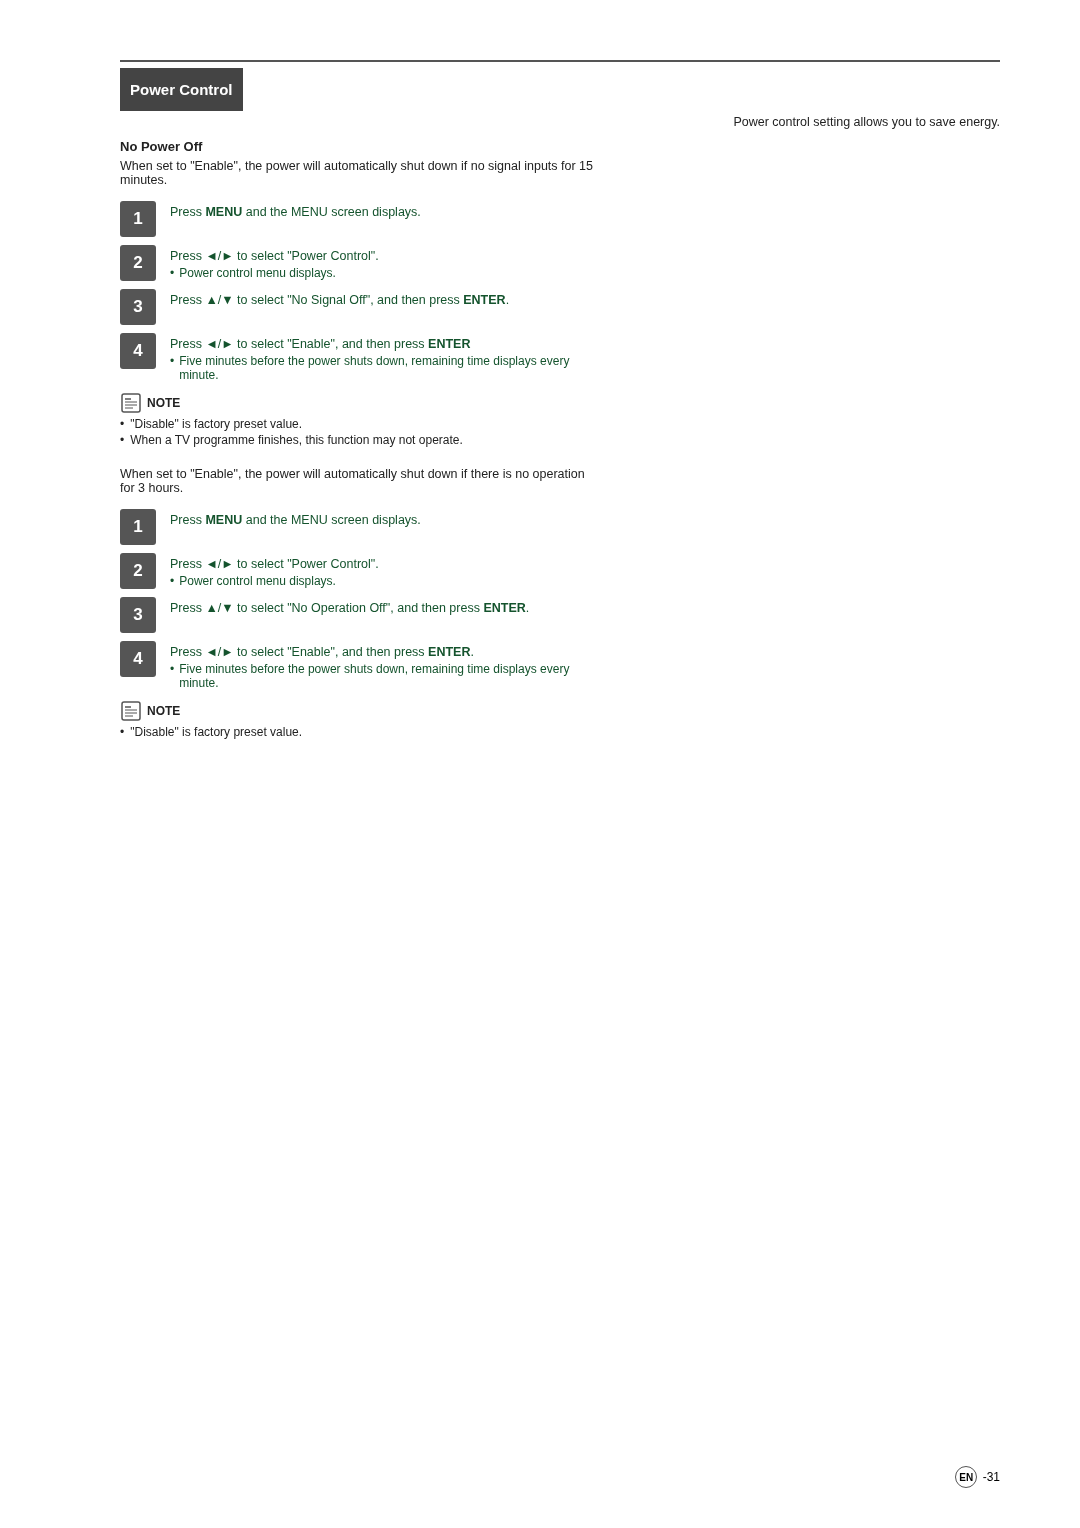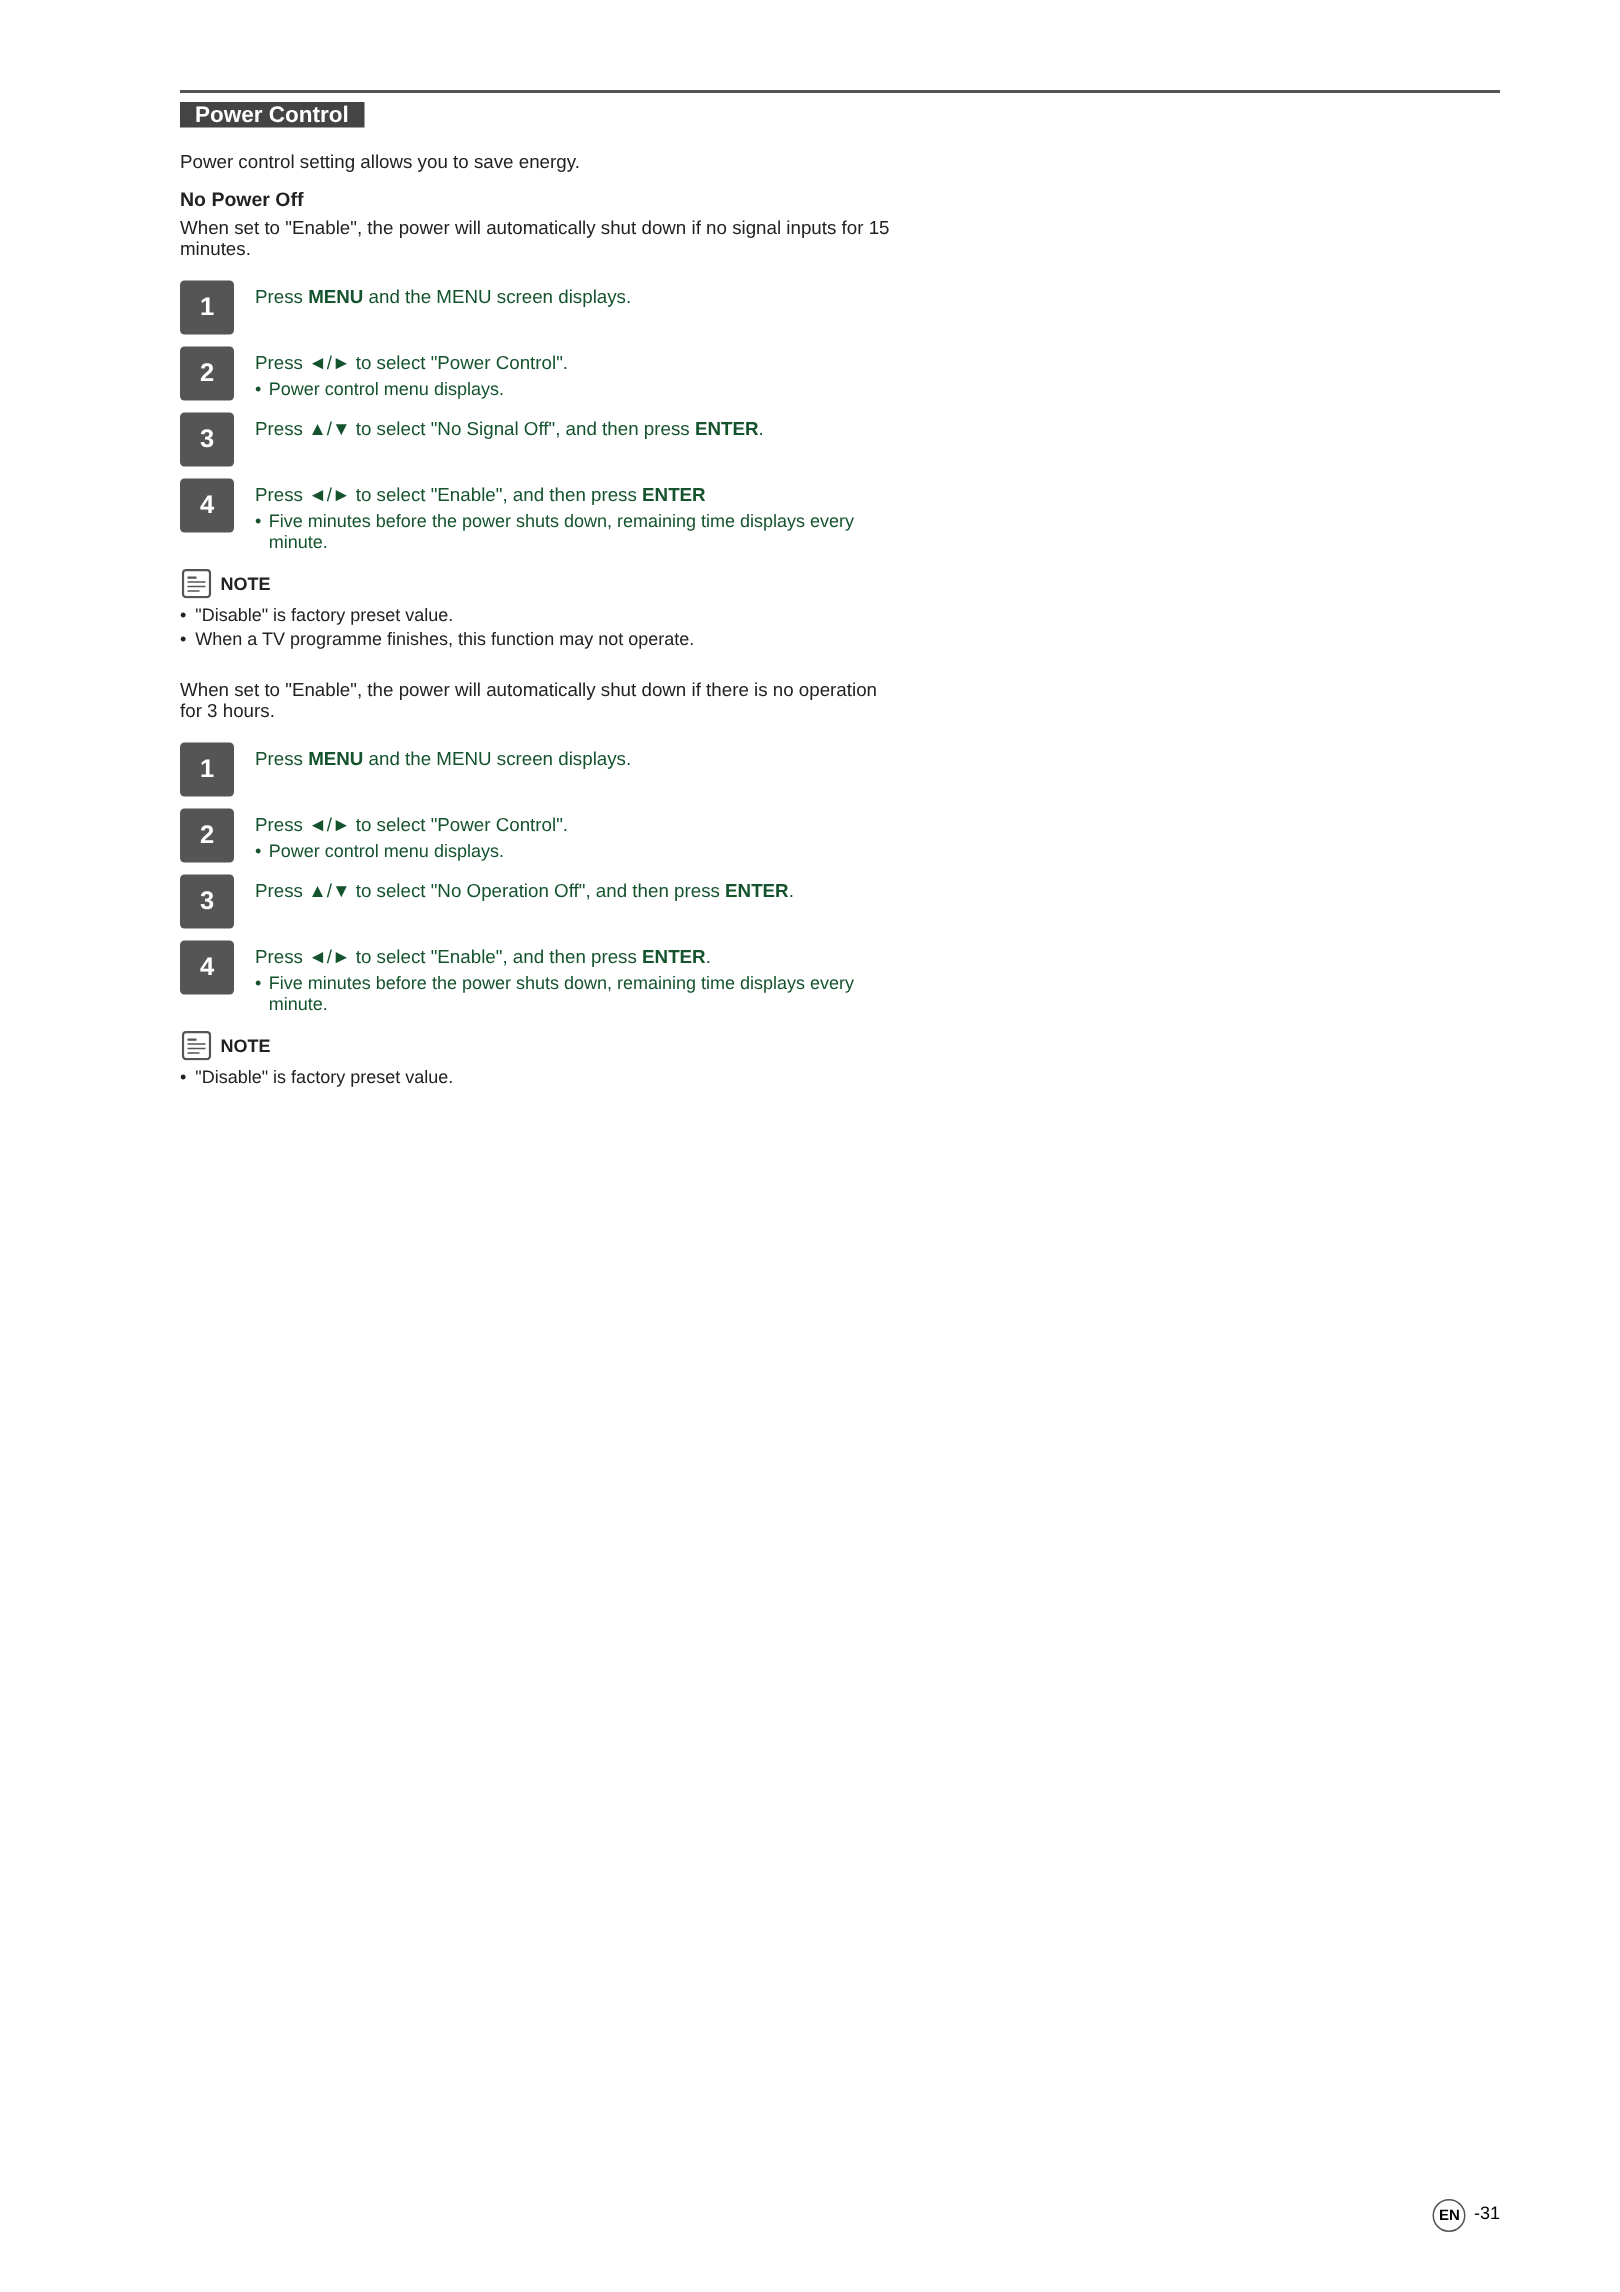--- a/index.html
+++ b/index.html
@@ -28,27 +28,28 @@
       border: none;
       border-top: 2px solid #555;
       margin-bottom: 6px;
     }
     .power-control-title {
       display: inline-block;
       background: #444;
       color: #fff;
       font-size: 15px;
       font-weight: bold;
-      padding: 0 10px;
-      margin-bottom: 16px;
+      padding: 13px 10px;
+      margin-bottom: 4px;
     }
     .intro-text {
       font-size: 12.5px;
       margin-bottom: 10px;
       color: #222;
+      text-align: right;
     }
     .subsection-title {
       font-size: 13px;
       font-weight: bold;
       margin-bottom: 5px;
       color: #222;
     }
     .subsection-desc {
       font-size: 12.5px;
       margin-bottom: 14px;

